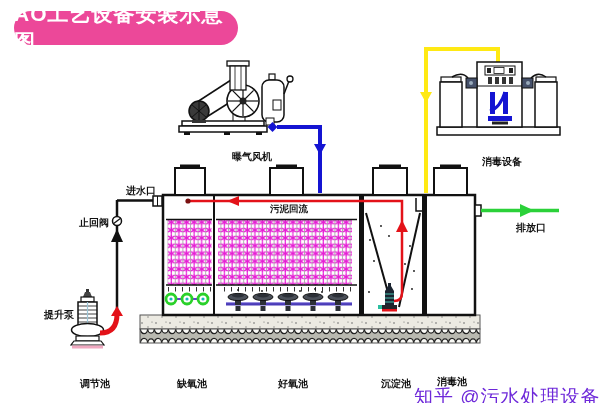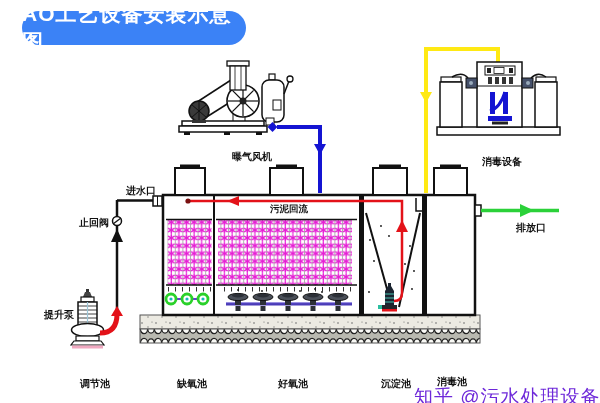--- a/index.html
+++ b/index.html
@@ -1,19 +1,19 @@
 <!DOCTYPE html>
 <html><head>
 <meta charset="utf-8">
 <style>
   html,body{margin:0;padding:0;background:#fff;}
   #stage{position:relative;width:600px;height:403px;background:#ffffff;overflow:hidden;
          font-family:"Liberation Sans",sans-serif;}
-  #title-badge{position:absolute;left:22px;top:11px;width:224px;height:34px;border-radius:18px;
-      background:#3b82f6;color:#ffffff;font-size:21px;font-weight:bold;display:flex;
+  #title-badge{position:absolute;left:14px;top:11px;width:224px;height:34px;border-radius:18px;
+      background:#ec4899;color:#ffffff;font-size:21px;font-weight:bold;display:flex;
       align-items:center;letter-spacing:1px;z-index:3;}
   #watermark{position:absolute;left:414px;top:384px;font-size:19px;color:#6d28d9;
       letter-spacing:1px;white-space:nowrap;z-index:1;}
   svg{position:absolute;left:0;top:0;z-index:2;}
   text{font-family:"Liberation Sans",sans-serif;font-weight:bold;fill:#111;}
   .lbl{font-size:10px;}
   .lbl-s{font-size:9.5px;}
 </style>
 </head>
 <body>

